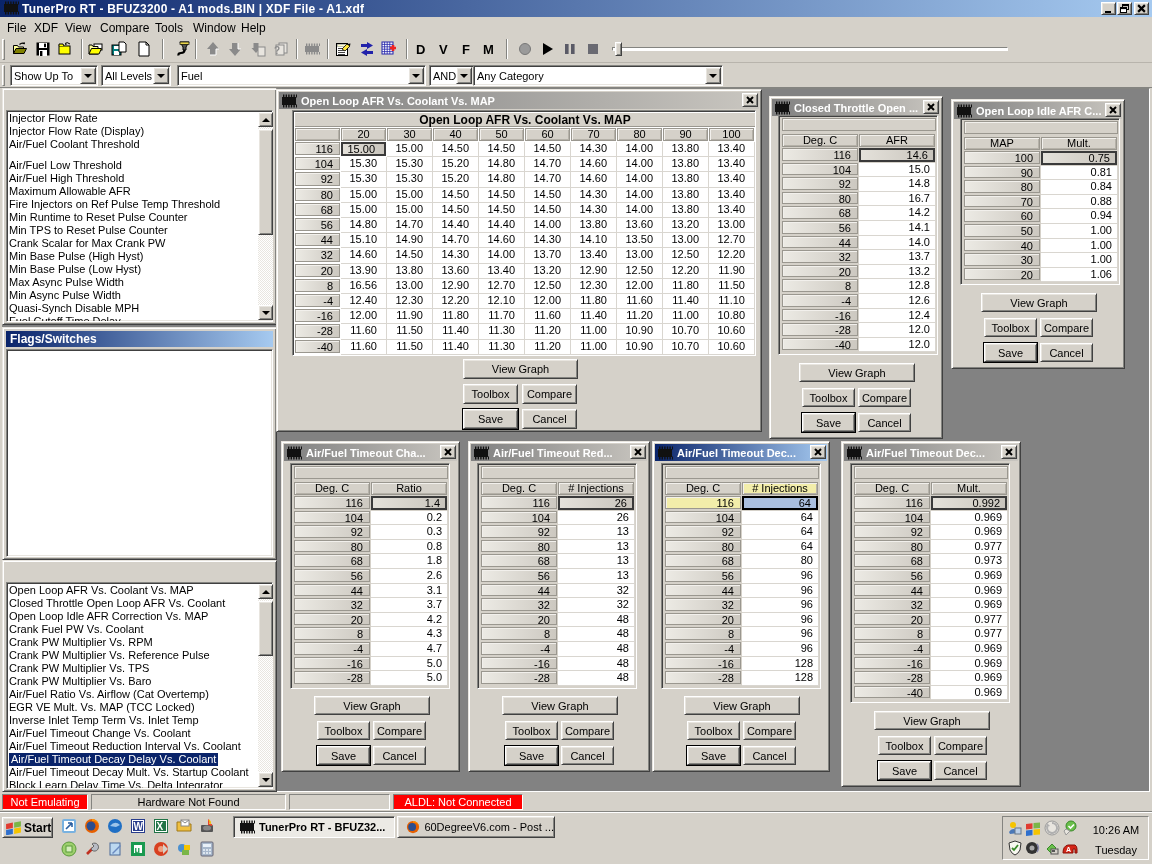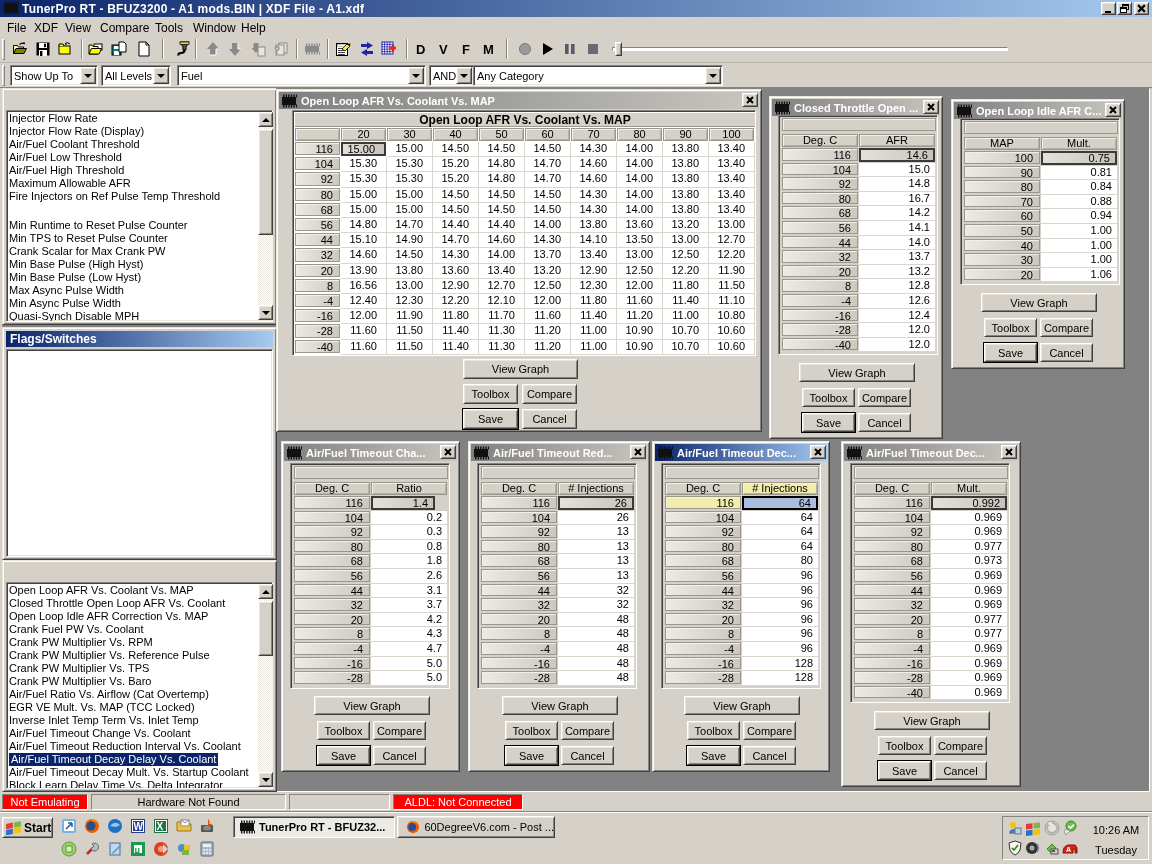--- a/index.html
+++ b/index.html
@@ -230,25 +230,25 @@
     <div class="arr">
       <div class="tri-d"></div>
     </div>
   </div>
 <div class="abs" style="left:2px;top:88px;width:1148px;height:704px;background:#828282;border:1px solid;border-color:#848480 #fff #fff #848480"></div>
 <div class="abs raised2" style="left:2px;top:88px;width:275px;height:237px">
     <div class="list" style="position:absolute;left:3px;top:21px;width:267px;height:212px;overflow:hidden">
       <div class="li" style="margin-top:1px;padding-left:2px">Injector Flow Rate</div>
       <div class="li" style="margin-top:0px;padding-left:2px">Injector Flow Rate (Display)</div>
       <div class="li" style="margin-top:0px;padding-left:2px">Air/Fuel Coolant Threshold</div>
-      <div class="li" style="margin-top:0px;padding-left:2px">Air/Fuel Low Threshold</div>
+      <div class="li" style="margin-top:8px;padding-left:2px">Air/Fuel Low Threshold</div>
       <div class="li" style="margin-top:0px;padding-left:2px">Air/Fuel High Threshold</div>
       <div class="li" style="margin-top:0px;padding-left:2px">Maximum Allowable AFR</div>
       <div class="li" style="margin-top:0px;padding-left:2px">Fire Injectors on Ref Pulse Temp Threshold</div>
-      <div class="li" style="margin-top:16px;padding-left:2px">Min Runtime to Reset Pulse Counter</div>
+      <div class="li" style="margin-top:0px;padding-left:2px">Min Runtime to Reset Pulse Counter</div>
       <div class="li" style="margin-top:0px;padding-left:2px">Min TPS to Reset Pulse Counter</div>
       <div class="li" style="margin-top:0px;padding-left:2px">Crank Scalar for Max Crank PW</div>
       <div class="li" style="margin-top:0px;padding-left:2px">Min Base Pulse (High Hyst)</div>
       <div class="li" style="margin-top:0px;padding-left:2px">Min Base Pulse (Low Hyst)</div>
       <div class="li" style="margin-top:0px;padding-left:2px">Max Async Pulse Width</div>
       <div class="li" style="margin-top:0px;padding-left:2px">Min Async Pulse Width</div>
       <div class="li" style="margin-top:0px;padding-left:2px">Quasi-Synch Disable MPH</div>
       <div class="li" style="margin-top:0px;padding-left:2px">Fuel Cutoff Time Delay</div>
     </div>
     <div class="sb" style="position:absolute;left:255px;top:23px;width:15px;height:208px">
@@ -615,21 +615,21 @@
         <svg width="8" height="8" viewBox="0 0 8 8">
           <path d="M1 1 L7 7 M7 1 L1 7" stroke="#000" stroke-width="2.0"></path>
         </svg>
       </div>
     </div>
     <div class="abs" style="left:8px;top:21px;width:160px;height:226px;border:1px solid;border-color:#848480 #fff #fff #848480;box-shadow:inset 1px 1px 0 #404040;background:#d5d1c9">
       <div style="position:absolute;left:3px;top:2px;width:154px;height:13px;background:#d5d1c9;border:1px solid #9a978f;box-shadow:inset 1px 1px 0 #f2f0ec"></div>
       <div class="cell-h" style="position:absolute;left:3px;top:18px;width:76px;height:13px;">Deg. C</div>
       <div class="cell-h" style="position:absolute;left:80px;top:18px;width:76px;height:13px;">Ratio</div>
       <div class="cell-rh" style="position:absolute;left:3px;top:32.0px;width:76px;height:12.6px;padding-right:6px;line-height:12px;">116</div>
-      <div class="sel-g" style="position:absolute;left:80px;top:32.0px;width:64px;height:13.6px;padding-right:5px;font-size:11px;line-height:10px">1.4</div>
+      <div class="sel-g" style="position:absolute;left:80px;top:32.0px;width:76px;height:13.6px;padding-right:5px;font-size:11px;line-height:10px">1.4</div>
       <div class="cell-rh" style="position:absolute;left:3px;top:46.6px;width:76px;height:12.6px;padding-right:6px;line-height:12px;">104</div>
       <div class="cell-d" style="position:absolute;left:80px;top:46.6px;width:77px;height:14.6px;padding-right:5px;line-height:13px">0.2</div>
       <div class="cell-rh" style="position:absolute;left:3px;top:61.2px;width:76px;height:12.6px;padding-right:6px;line-height:12px;">92</div>
       <div class="cell-d" style="position:absolute;left:80px;top:61.2px;width:77px;height:14.6px;padding-right:5px;line-height:13px">0.3</div>
       <div class="cell-rh" style="position:absolute;left:3px;top:75.8px;width:76px;height:12.6px;padding-right:6px;line-height:12px;">80</div>
       <div class="cell-d" style="position:absolute;left:80px;top:75.8px;width:77px;height:14.6px;padding-right:5px;line-height:13px">0.8</div>
       <div class="cell-rh" style="position:absolute;left:3px;top:90.4px;width:76px;height:12.6px;padding-right:6px;line-height:12px;">68</div>
       <div class="cell-d" style="position:absolute;left:80px;top:90.4px;width:77px;height:14.6px;padding-right:5px;line-height:13px">1.8</div>
       <div class="cell-rh" style="position:absolute;left:3px;top:105.0px;width:76px;height:12.6px;padding-right:6px;line-height:12px;">56</div>
       <div class="cell-d" style="position:absolute;left:80px;top:105.0px;width:77px;height:14.6px;padding-right:5px;line-height:13px">2.6</div>

